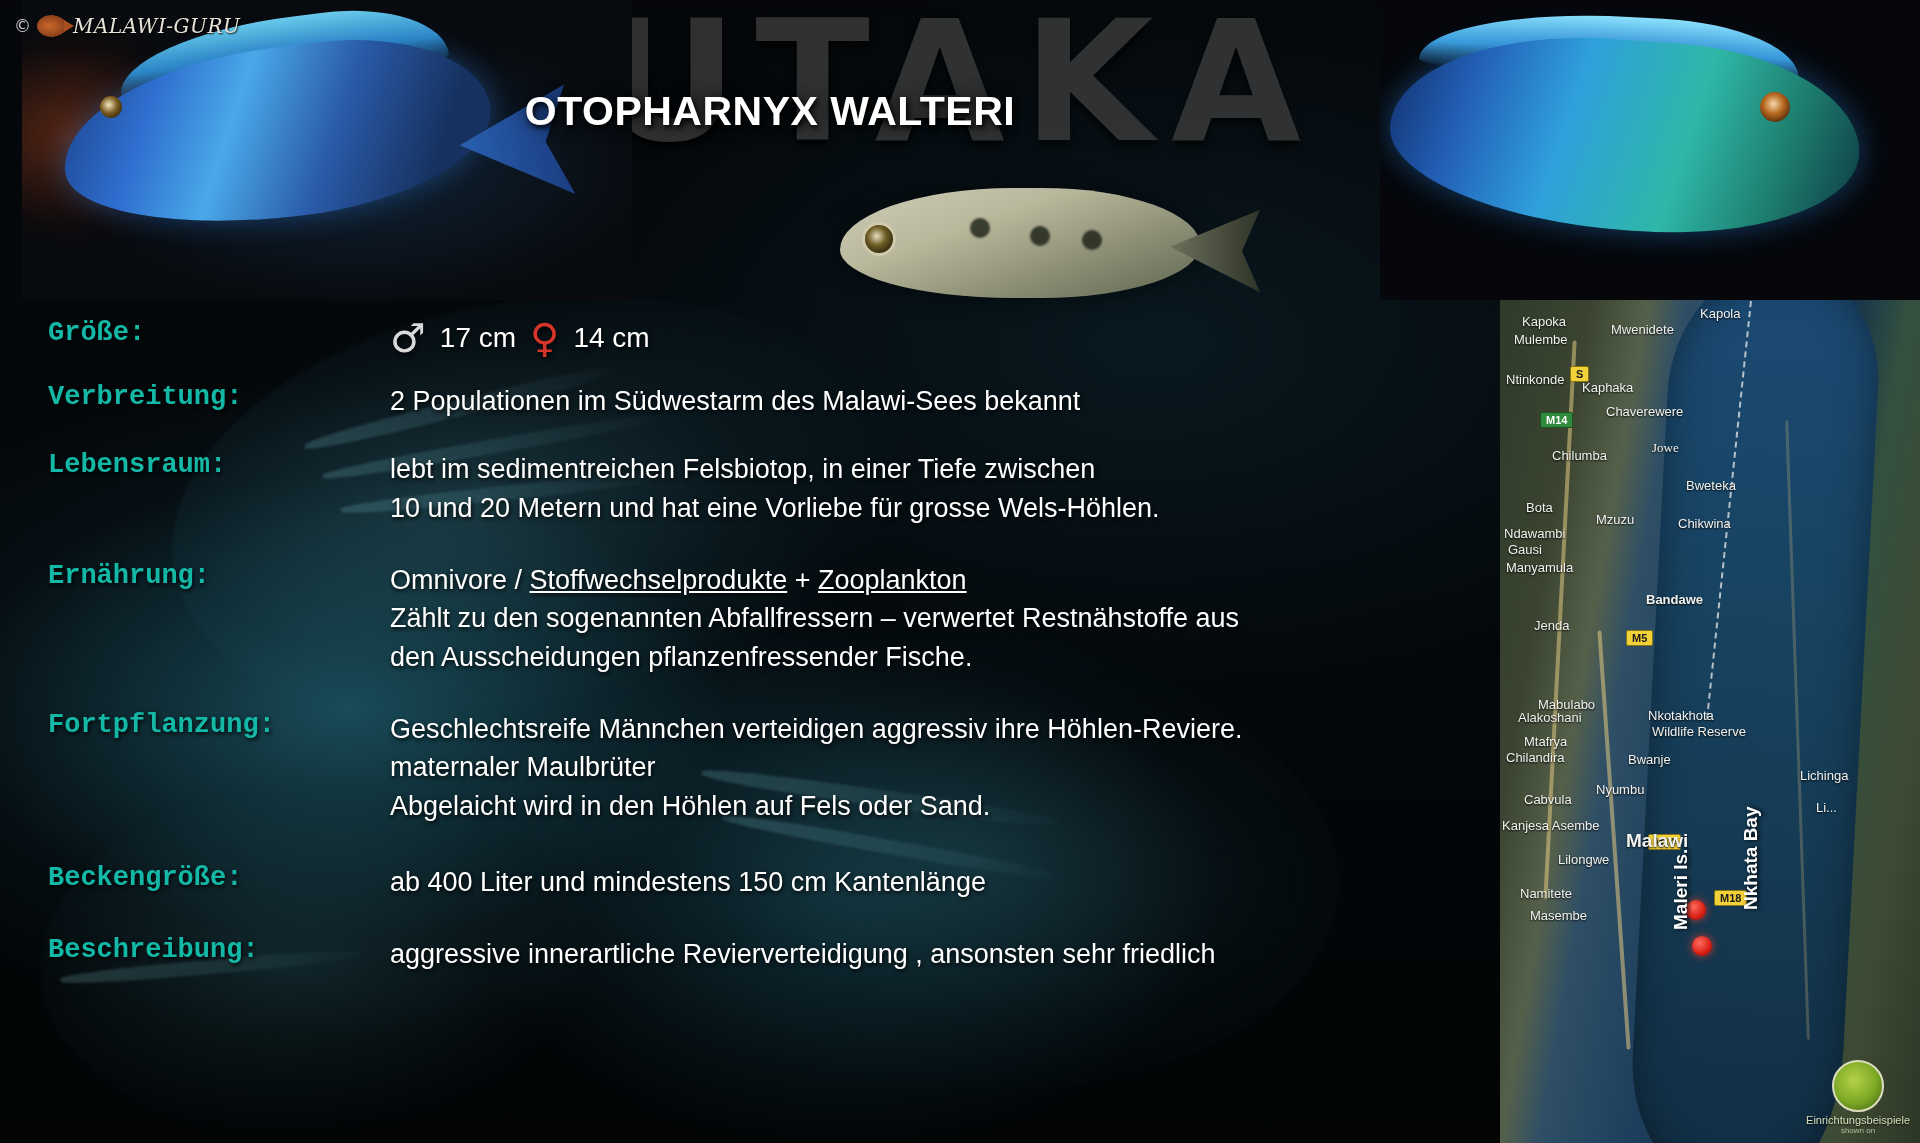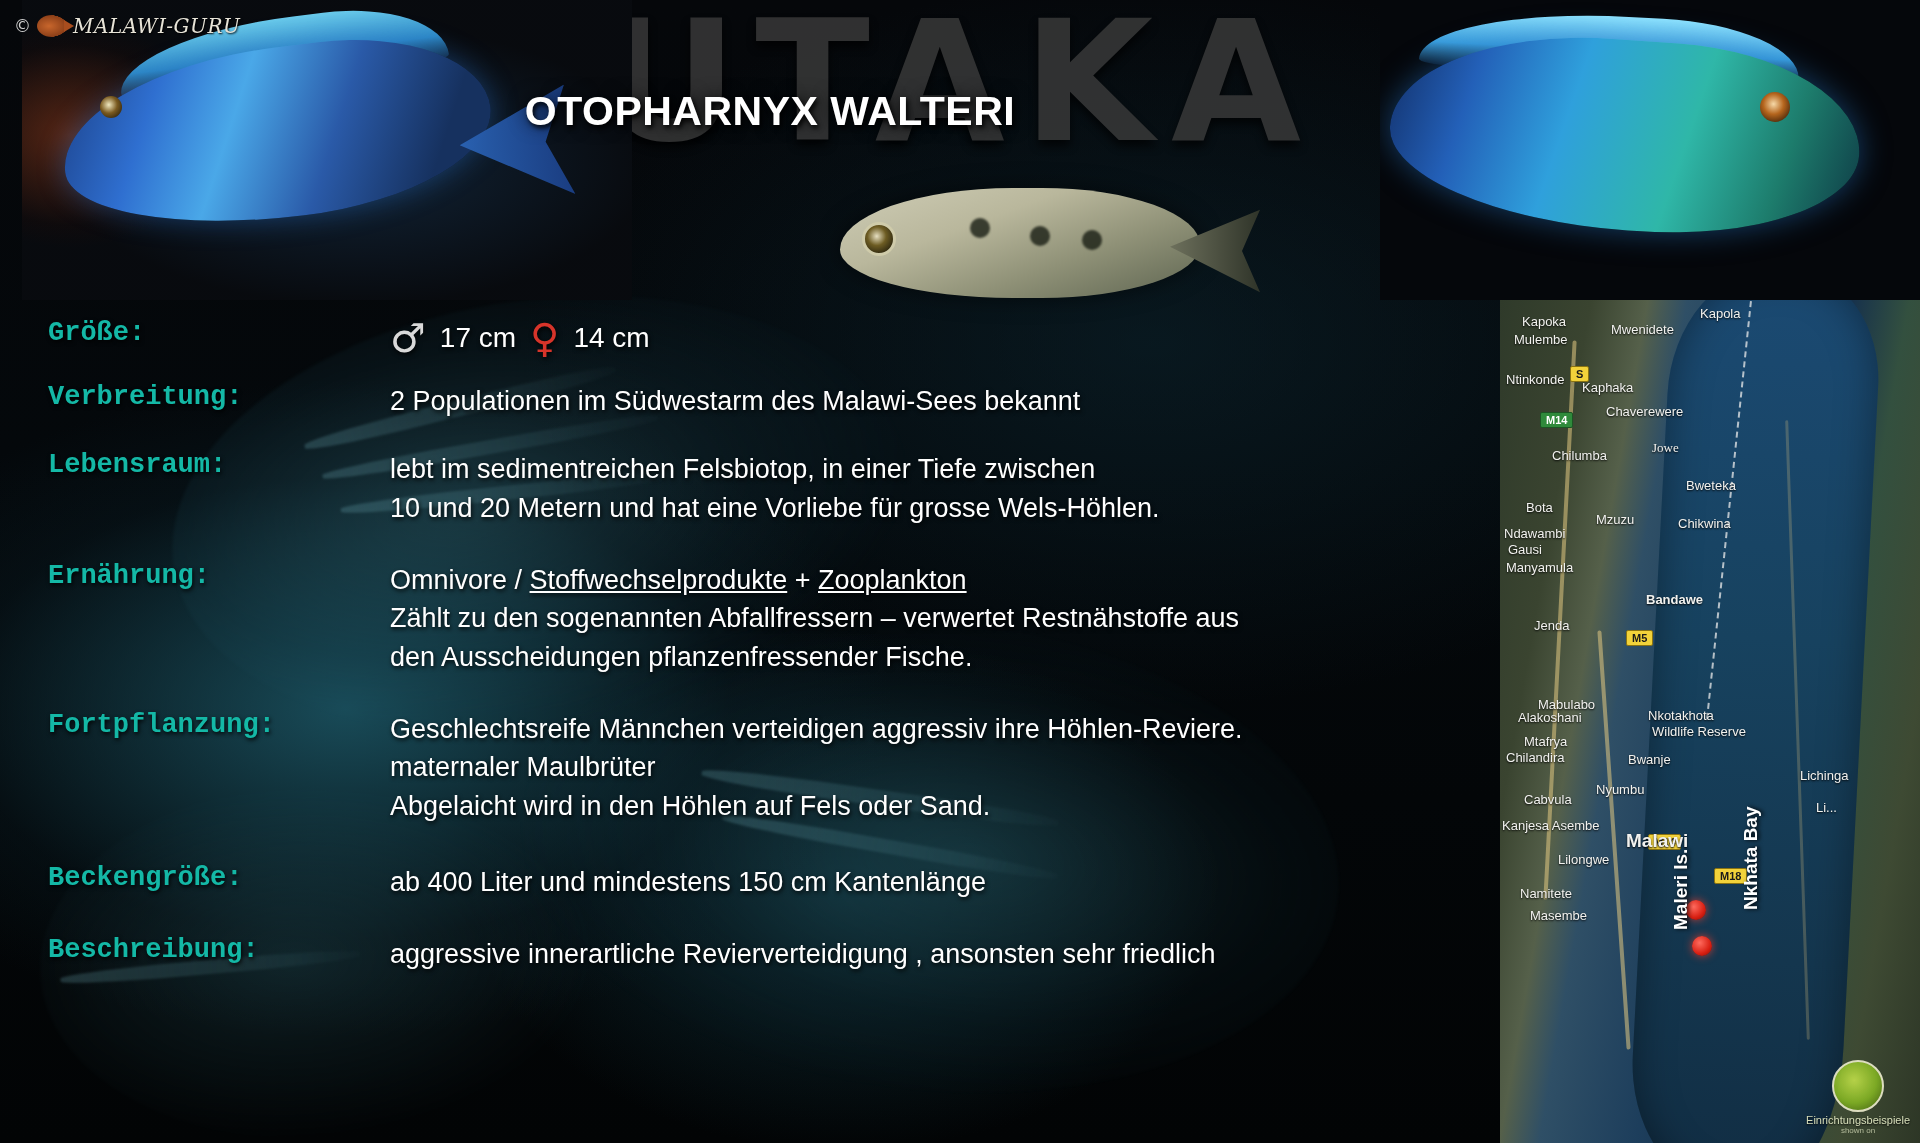--- a/index.html
+++ b/index.html
@@ -547,21 +547,21 @@
         <div class="map-label" style="left: 2px; top: 518px;">Kanjesa Asembe</div>
         <div class="map-label" style="left: 58px; top: 552px;">Lilongwe</div>
         <div class="map-label" style="left: 20px; top: 586px;">Namitete</div>
         <div class="map-label" style="left: 30px; top: 608px;">Masembe</div>
       </div>
     <div id="map-badges">
         <div class="map-badge" style="left: 70px; top: 66px;">S</div>
         <div class="map-badge green" style="left: 40px; top: 112px;">M14</div>
         <div class="map-badge" style="left: 126px; top: 330px;">M5</div>
         <div class="map-badge" style="left: 148px; top: 534px;">M14</div>
-        <div class="map-badge" style="left: 214px; top: 568px;">M18</div>
+        <div class="map-badge" style="left: 214px; top: 590px;">M18</div>
       </div>
 
     <div class="map-label big" style="left:126px; top:530px;">Malawi</div>
 
     <div class="marker-red" style="left:186px; top:600px;"></div>
     <div class="marker-red" style="left:192px; top:636px;"></div>
     <div class="loc-name" style="left:170px; top:630px;">Maleri Is.</div>
     <div class="loc-name" style="left:240px; top:610px;">Nkhata Bay</div>
 
     <div class="eb-logo">

